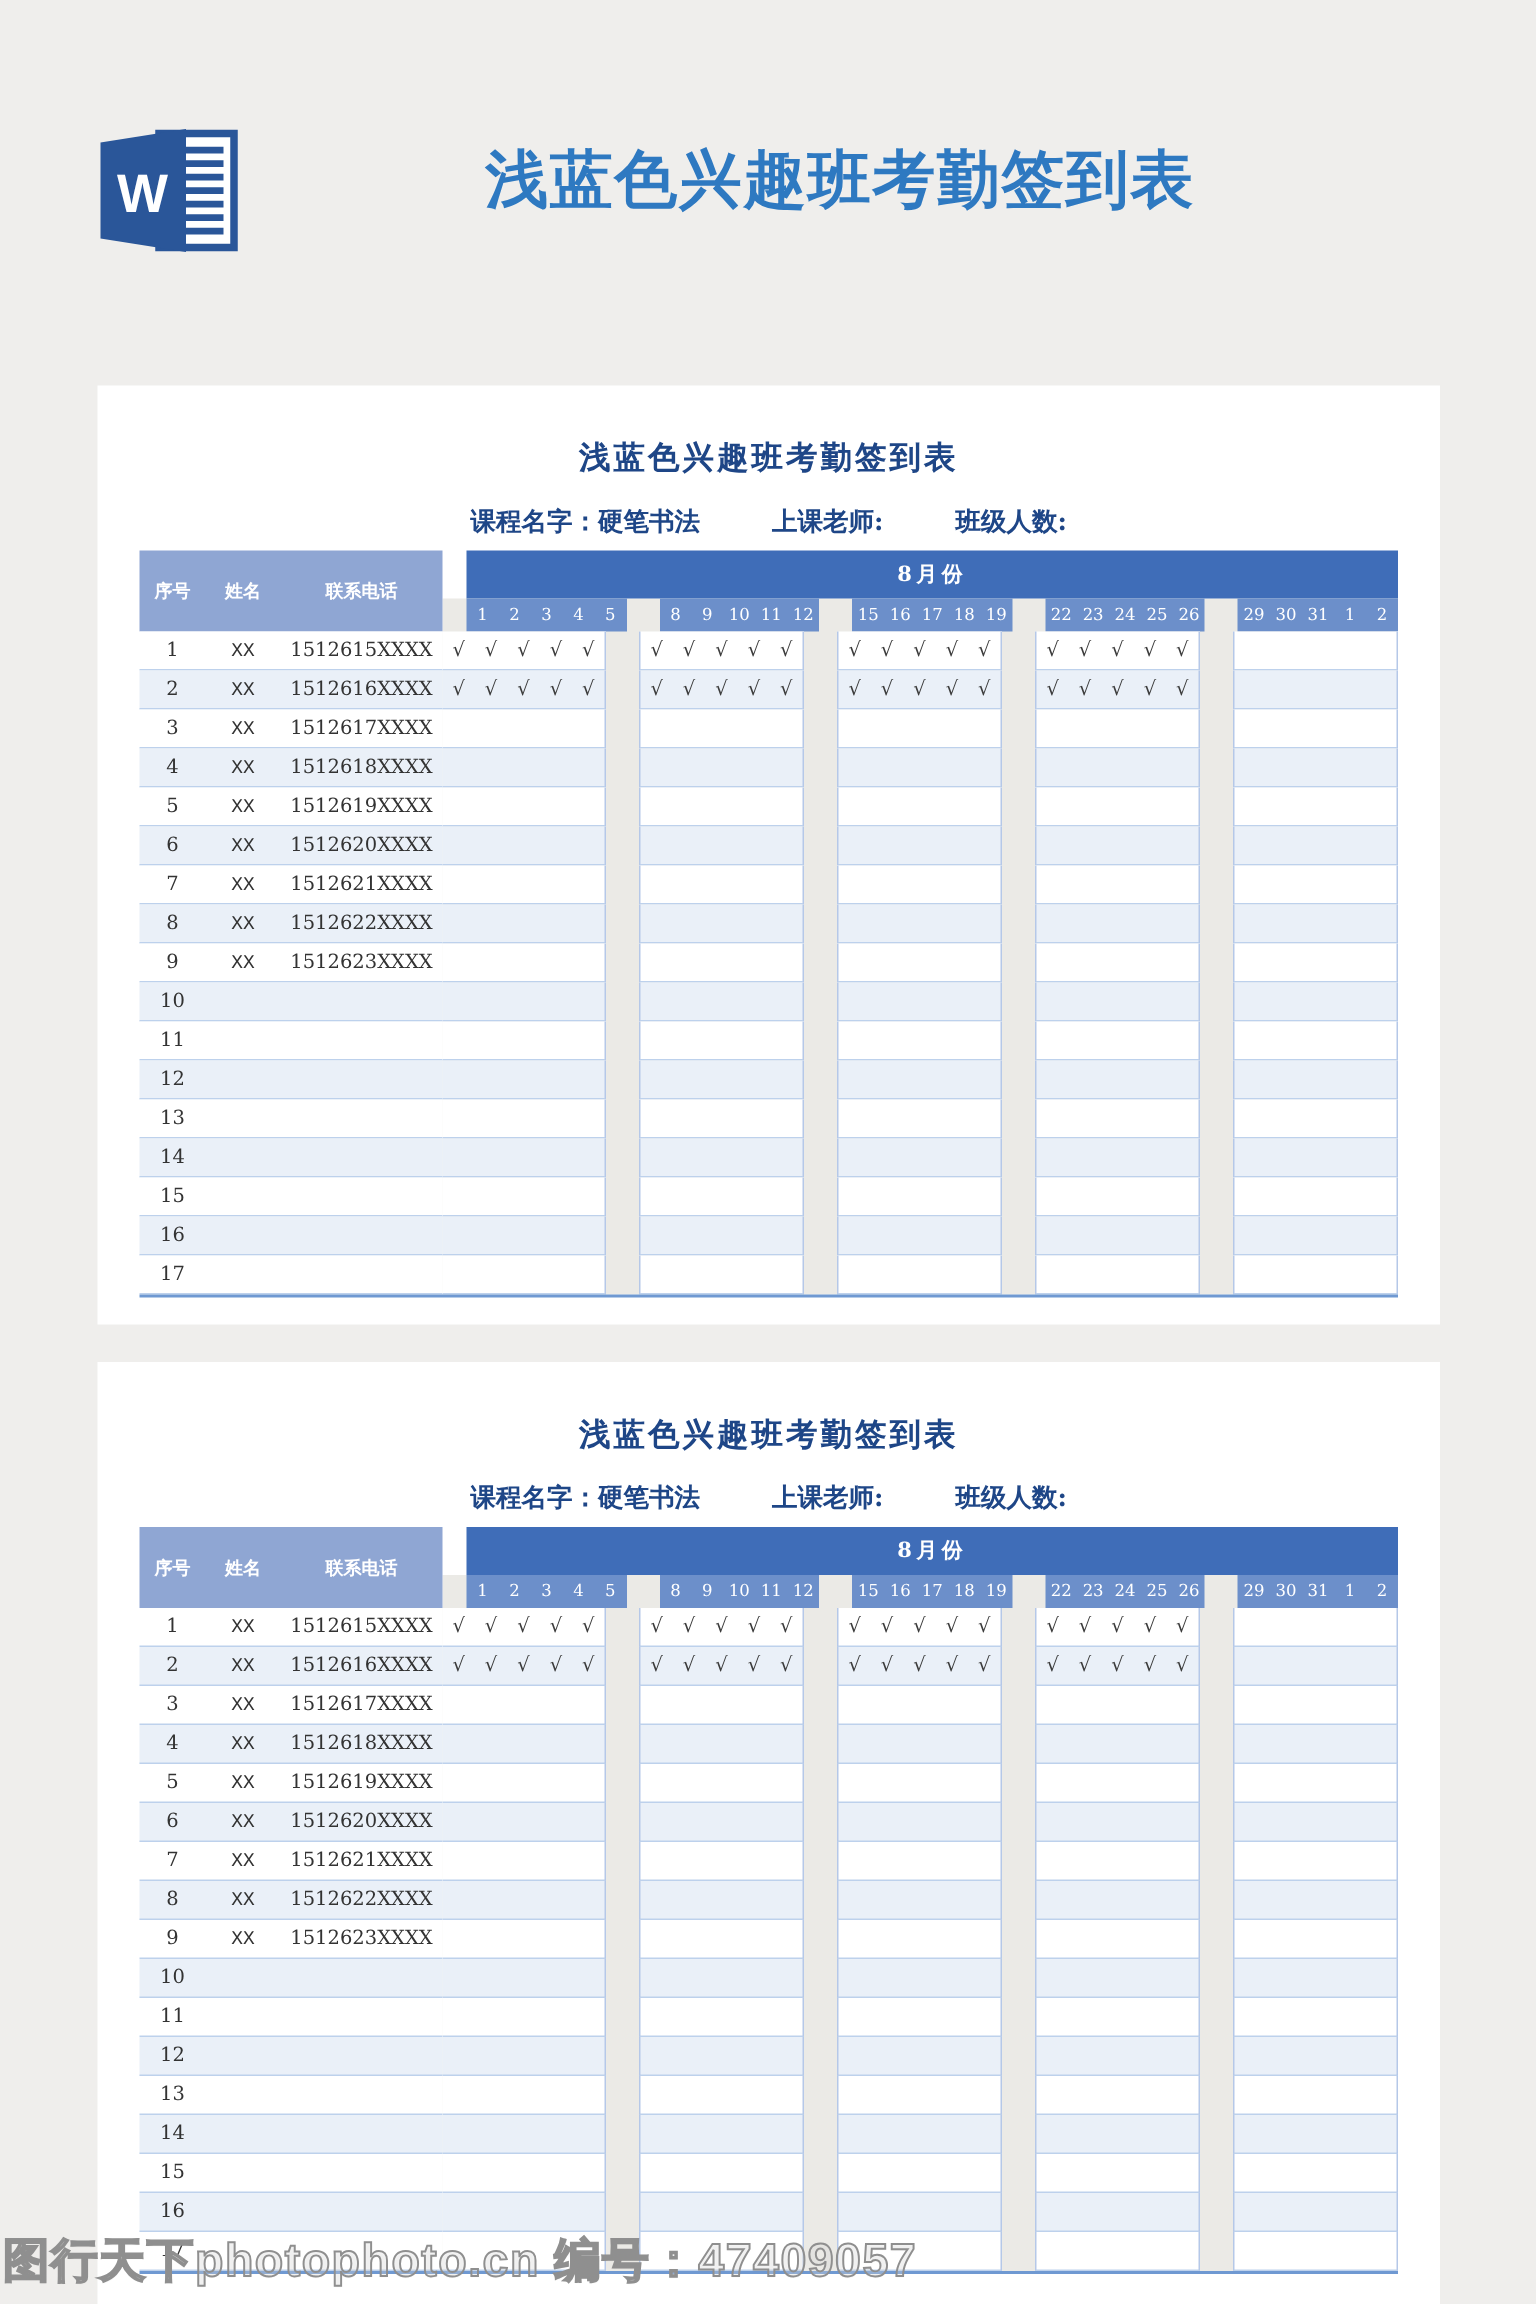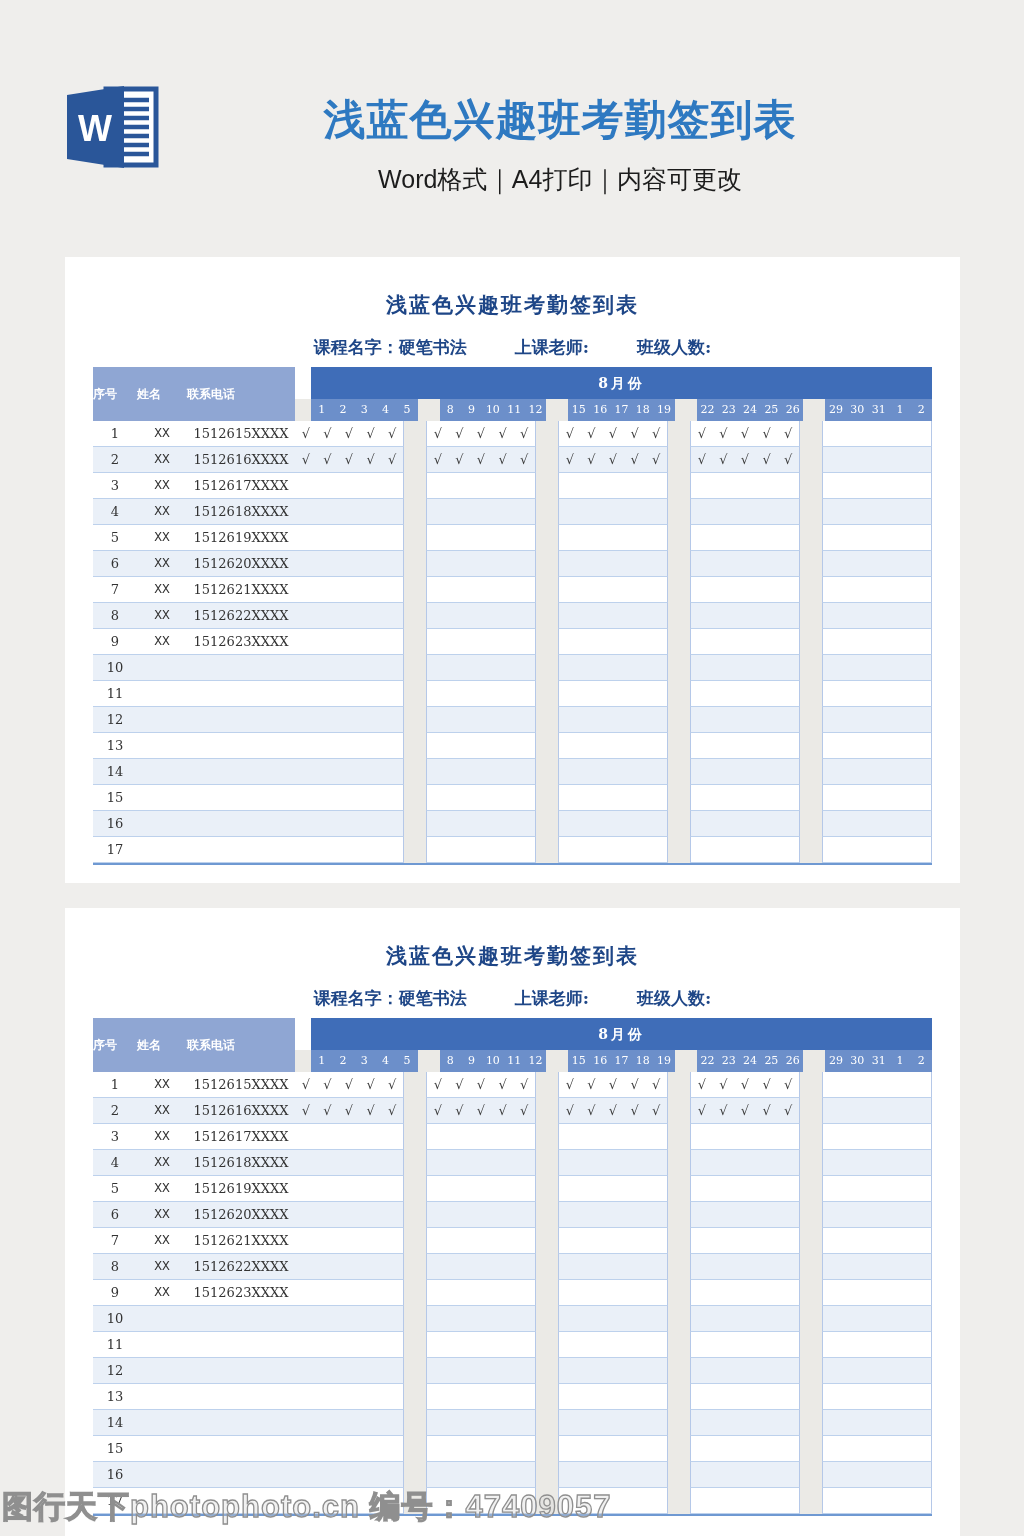--- a/index.html
+++ b/index.html
@@ -42,21 +42,21 @@
   
   .doc-table { position:relative; margin:8px 28px 0 28px; }
   .gap-bg {
     position:absolute; left:202px; right:0; top:32px; bottom:2px;
     background:var(--gap,#ebeae6); z-index:0;
   }
   .thead { position:relative; z-index:1; display:flex; height:54px; }
   .corner { width:202px; background:var(--corner-bg,#8fa6d3); display:flex; align-items:center; }
   .hcell {
     color:#fff; font-family:"DejaVu Serif","Liberation Serif",serif;
-    font-size:12px; font-weight:bold; 
+    font-size:12px; font-weight:bold; text-align:center;
   }
   .hcell:nth-child(1){ width:44px; }
   .hcell:nth-child(2){ width:50px;font-family:Liberation Serif, serif; }
   .hcell:nth-child(3){ width:108px; }
   .month-area { flex:1; display:flex; flex-direction:column;padding-left:16px; }
   .month-band {
     height:32px; line-height:32px; text-align:center;
     background:var(--band-bg,#3f6db8); color:#fff;
     font-family:"DejaVu Serif","Liberation Serif",serif;
     font-size:14px; font-weight:bold; letter-spacing:3px;
@@ -120,21 +120,20 @@
       <line x1="52" y1="54" x2="87" y2="54"></line>
       <line x1="52" y1="63" x2="87" y2="63"></line>
       <line x1="52" y1="72" x2="87" y2="72"></line>
     </g>
     <polygon points="5,13 62,4 62,86 5,77" fill="#2a5699"></polygon>
     <text x="33" y="59" text-anchor="middle" fill="#ffffff" font-family="Liberation Sans, DejaVu Sans, sans-serif" font-size="36" font-weight="bold">W</text>
   </svg>
 </div>
 <div class="banner-text">
   <div class="banner-title">浅蓝色兴趣班考勤签到表</div>
-  <div class="banner-sub">Word格式｜A4打印｜内容可更改</div>
 </div>
 
 <div class="page page-1">
   <div class="doc-title">浅蓝色兴趣班考勤签到表</div>
   <div class="info-row">
     <span>课程名字：硬笔书法</span>
     <span>上课老师:</span>
     <span>班级人数:</span>
   </div>
   <div class="doc-table">

